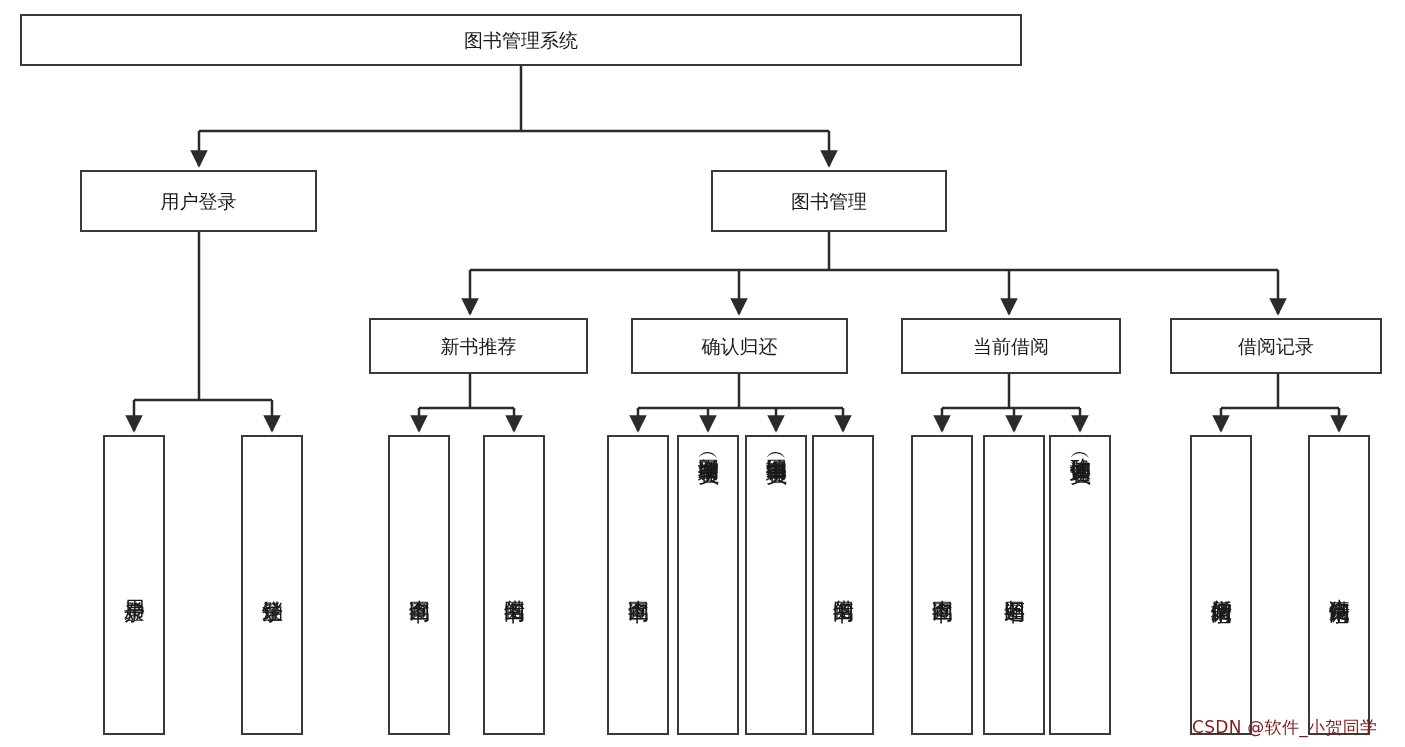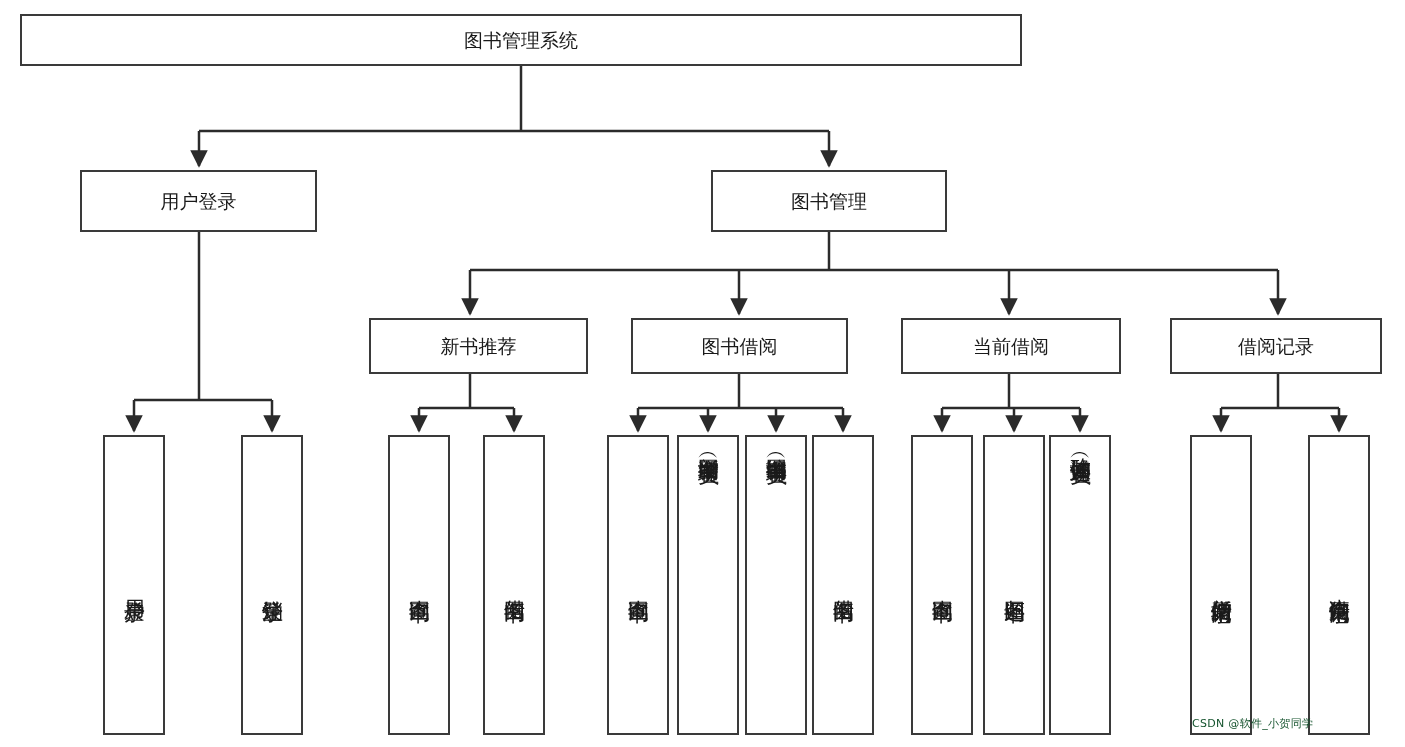--- a/index.html
+++ b/index.html
@@ -55,22 +55,22 @@
     font-size: 21px;
     letter-spacing: 1px;
     line-height: 1;
   }
   .node.vertical.centered {
     align-items: center;
     padding-top: 0;
   }
   .watermark {
     position: absolute;
-    font-size: 11px;
-    color: #14532d;
+    font-size: 17px;
+    color: #7f1d1d;
     white-space: nowrap;
     letter-spacing: 0.3px;
   }
 </style>
 </head>
 <body>
 
 <div id="canvas">
 
   <svg id="edges" viewBox="0 0 1405 747" xmlns="http://www.w3.org/2000/svg">
@@ -131,21 +131,21 @@
     <span class="label">用户登录</span>
   </div>
   <div class="node horizontal" style="left:711px; top:170px; width:236px; height:62px;">
     <span class="label">图书管理</span>
   </div>
 
   <div class="node horizontal" style="left:361px; top:318px; width:219px; height:56px;margin-left:8px;">
     <span class="label">新书推荐</span>
   </div>
   <div class="node horizontal" style="left:631px; top:318px; width:217px; height:56px;">
-    <span class="label">图书借阅</span>
+    <span class="label">确认归还</span>
   </div>
   <div class="node horizontal" style="left:901px; top:318px; width:220px; height:56px;">
     <span class="label">当前借阅</span>
   </div>
   <div class="node horizontal" style="left:1170px; top:318px; width:212px; height:56px;">
     <span class="label">借阅记录</span>
   </div>
 
   <div class="node vertical centered" style="left:103px; top:435px; width:62px; height:300px;">
     <span class="label">用户登录</span>

